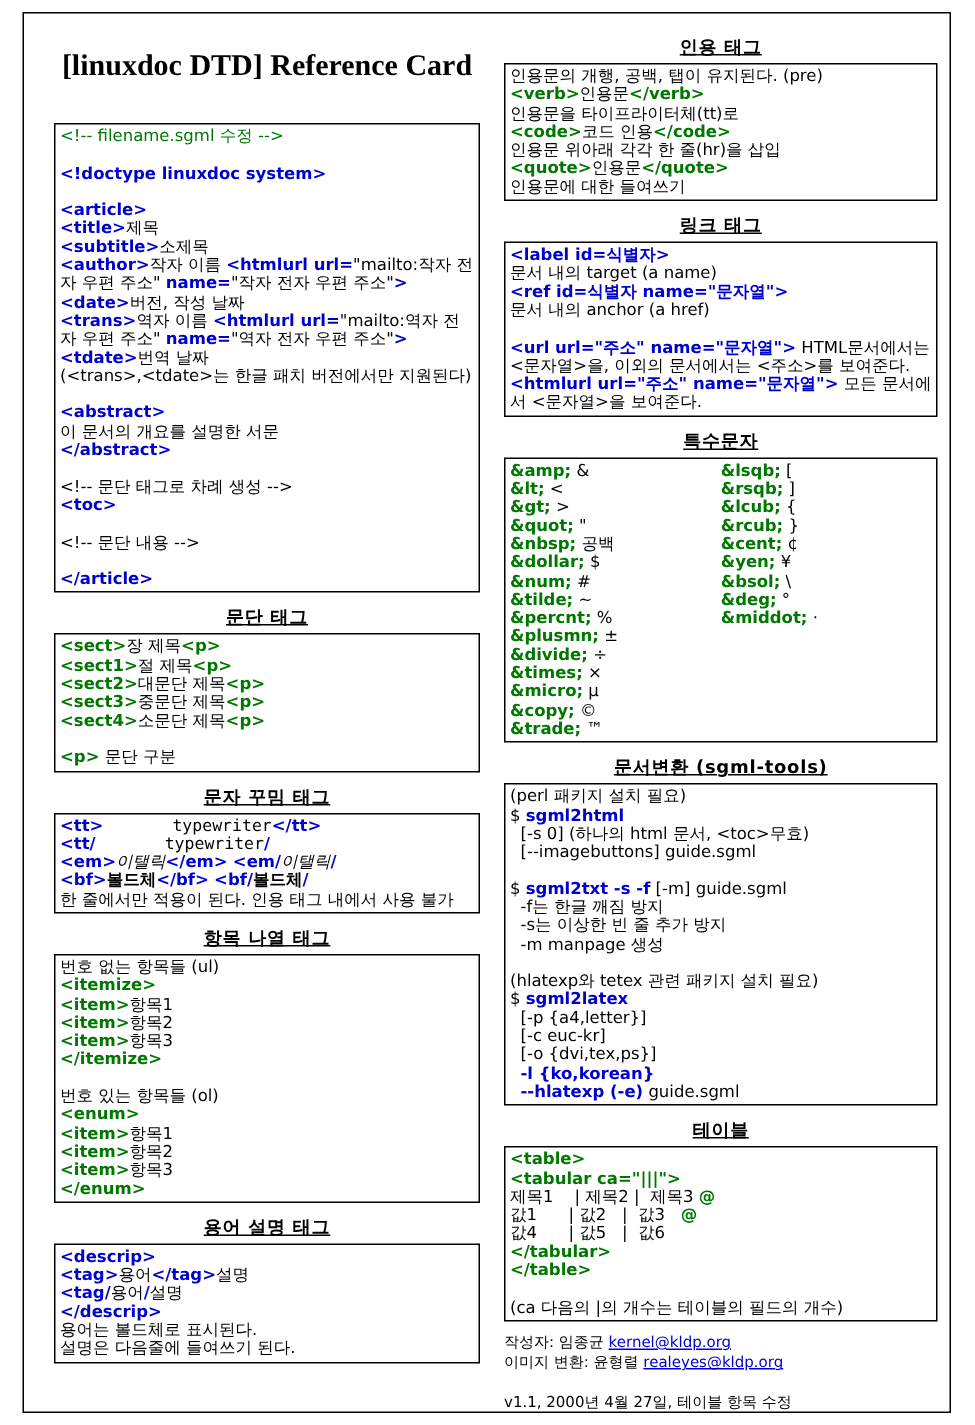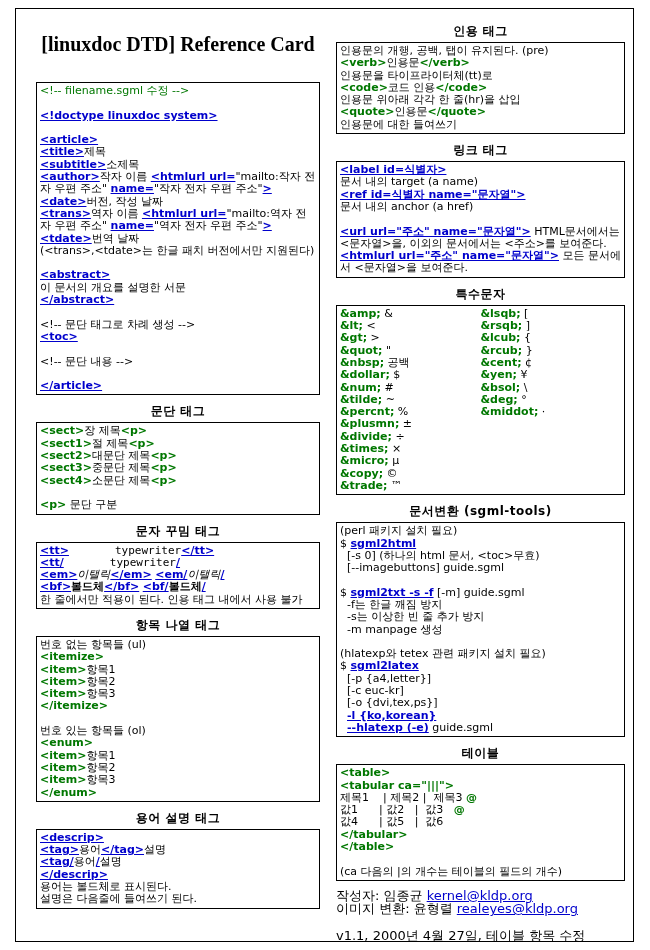--- a/index.html
+++ b/index.html
@@ -14,38 +14,38 @@
   .cols{display:flex;}
   .col-left{width:284px;flex:none;}
   .col-right{width:289px;flex:none;margin-left:16px;margin-top:6px;}
   .doc-title{
     text-align:center;font-family:"Liberation Serif","DejaVu Serif",serif;
     font-weight:bold;font-size:20px;margin:16px 0 26px 0;
   }
   .section{margin-bottom:8px;}
   .sec-title{
     text-align:center;font-weight:bold;font-size:12px;
-    margin-bottom:2px;letter-spacing:0.5px;
+    text-decoration:underline;margin-bottom:2px;letter-spacing:0.5px;
   }
   .box{
     border:1px solid #000;padding:2px 3px;font-size:11px;line-height:12.3px;
     white-space:pre-wrap;word-wrap:break-word;
   }
   .cl{min-height:12.3px;}
-  .s-b{color:#0000cc;font-weight:bold;text-decoration:underline;}
+  .s-b{color:#0000cc;font-weight:bold;}
   .s-g{color:#007700;font-weight:bold;}
   .s-c{color:#007700;}
   .s-p{color:#000000;}
   .s-t{font-family:"DejaVu Sans Mono","Liberation Mono",monospace;margin-left:46px;}
   .s-i{font-style:italic;}
   .s-o{font-weight:bold;}
   a.s-l{color:#0000cc;text-decoration:underline;cursor:pointer;}
   .two-col{display:flex;}
   .ent-col{flex:1;}
-  .footer{font-size:13px;line-height:13.5px;margin-top:4px;white-space:pre-wrap;}
+  .footer{font-size:10px;line-height:13.5px;margin-top:4px;white-space:pre-wrap;}
 </style>
 </head>
 <body>
 
 <div class="card">
   <div class="cols">
     <div class="col-left">
       <div class="doc-title">[linuxdoc DTD] Reference Card</div>
       <div id="left-sections">
           <div class="section">

